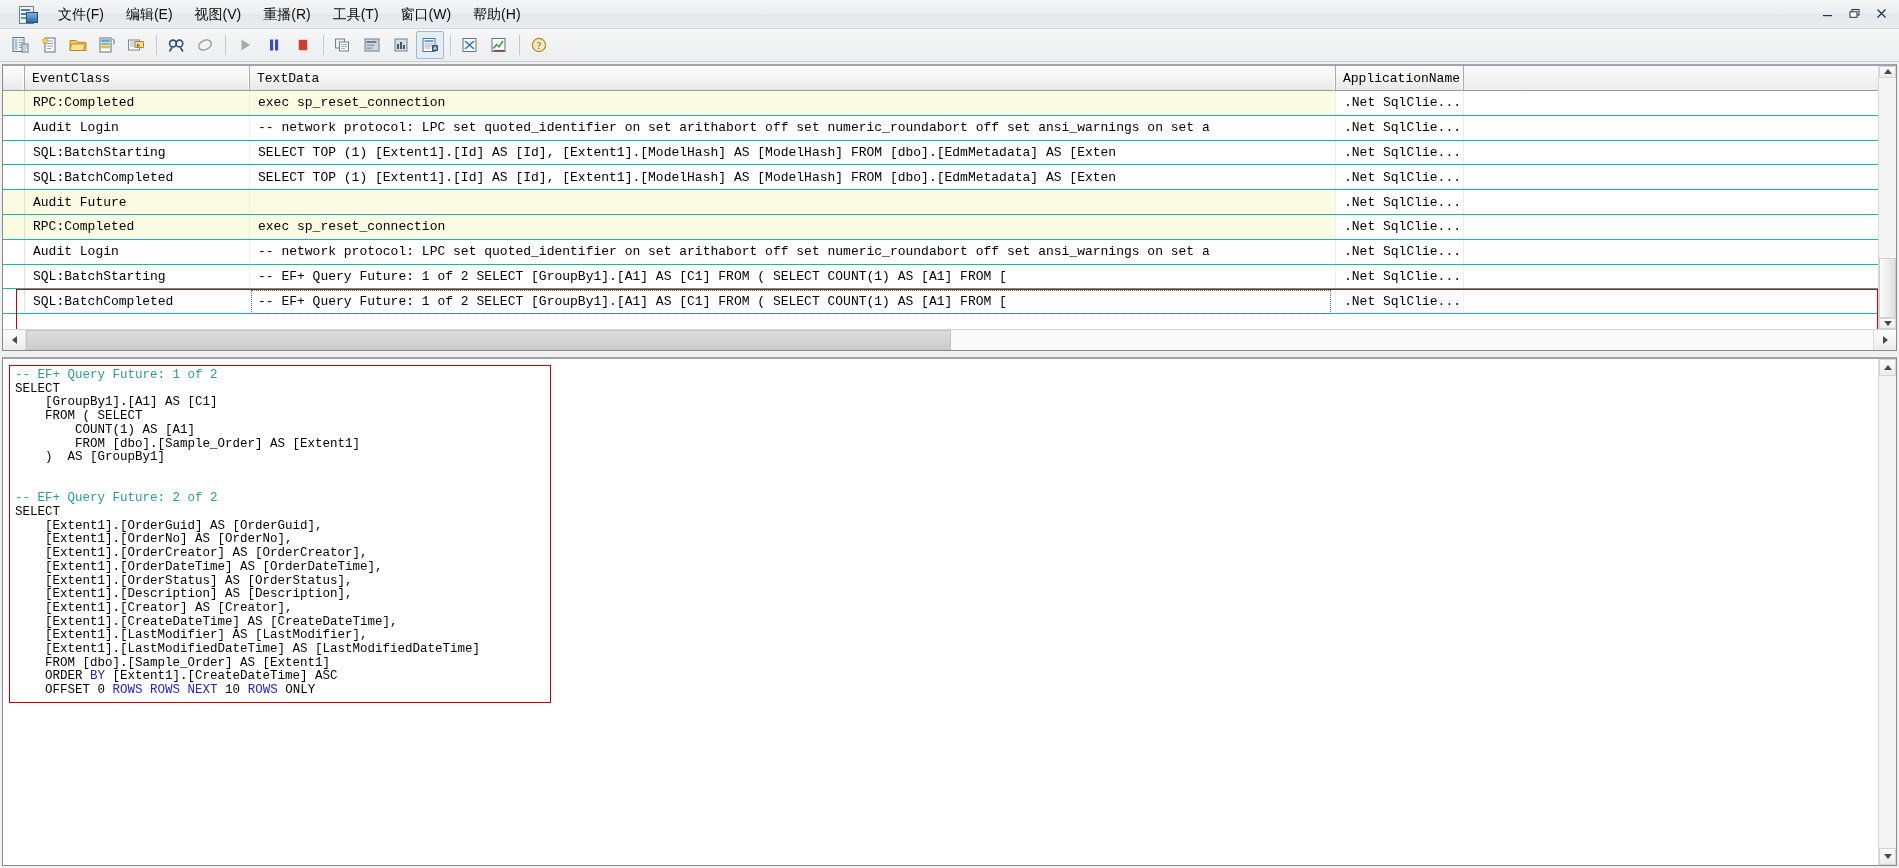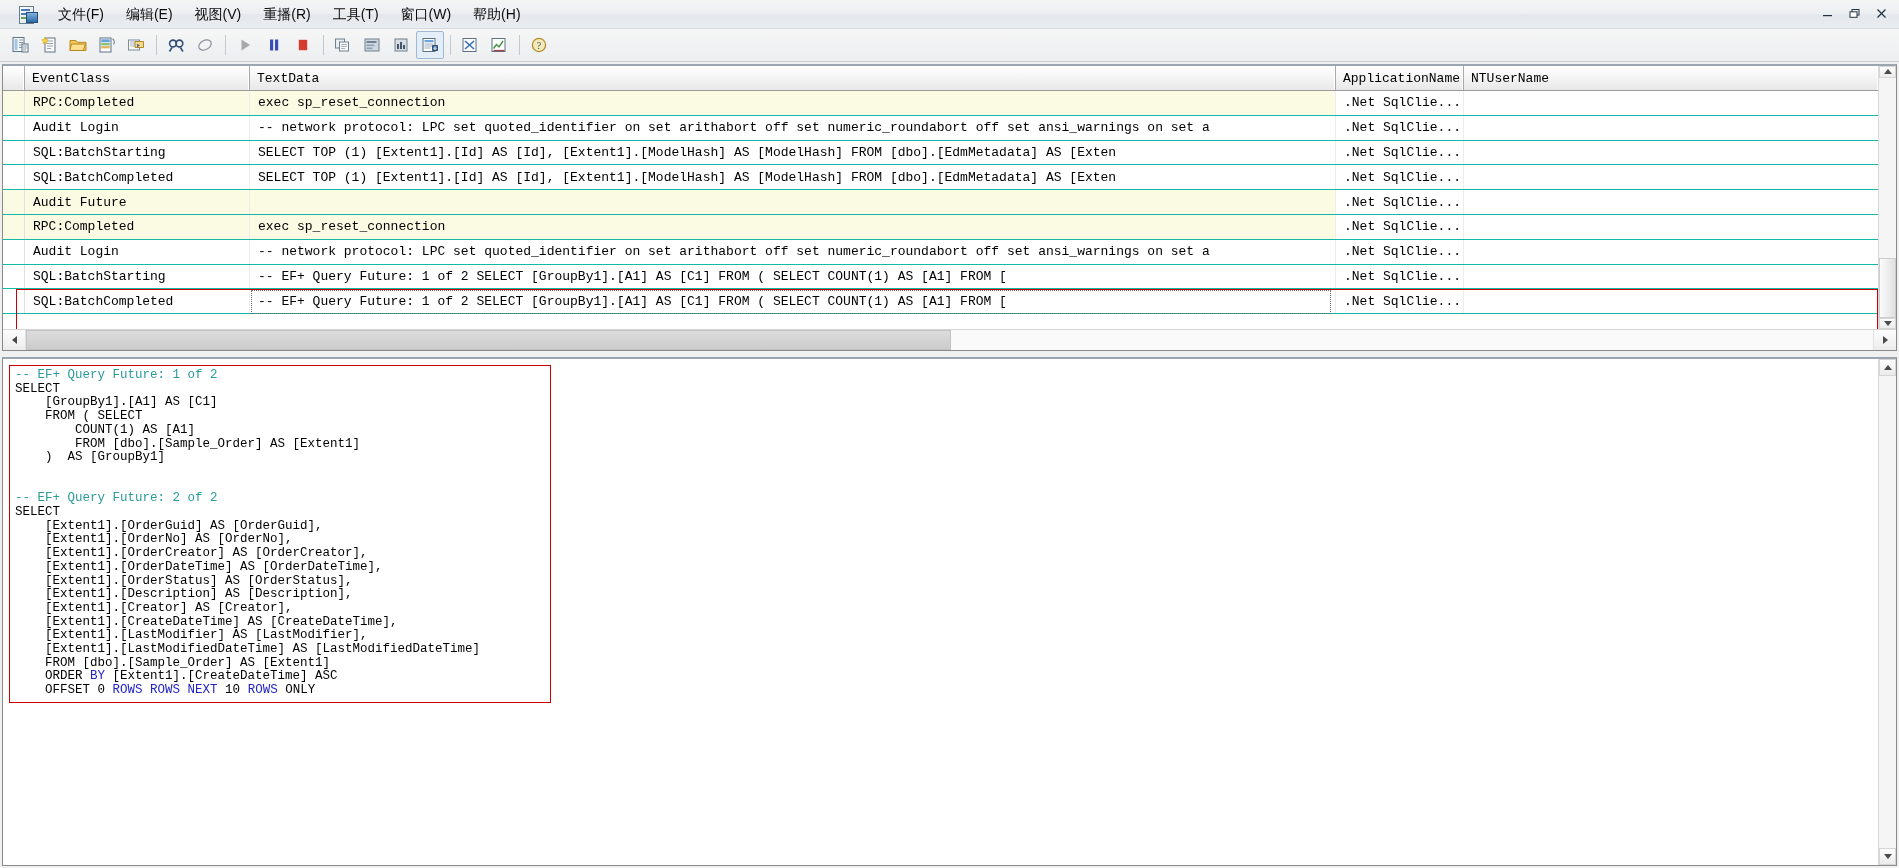--- a/index.html
+++ b/index.html
@@ -477,21 +477,20 @@
   </div>
 
   <div class="grid-wrap">
     <div class="grid-scroll-outer">
       <div class="grid-main">
         <div class="grid-header">
           <div class="hdr-cell rowsel"></div>
           <div class="hdr-cell c-event">EventClass</div>
           <div class="hdr-cell c-text">TextData</div>
           <div class="hdr-cell c-app">ApplicationName</div>
-          <div class="hdr-cell c-ntu">NTUserName</div>
         </div>
         <div class="grid-body">
 
           <div class="row tinted">
             <div class="cell rowsel"></div>
             <div class="cell c-event">RPC:Completed</div>
             <div class="cell c-text">exec sp_reset_connection</div>
             <div class="cell c-app">.Net SqlClie...</div>
             <div class="cell c-ntu"></div>
           </div>

